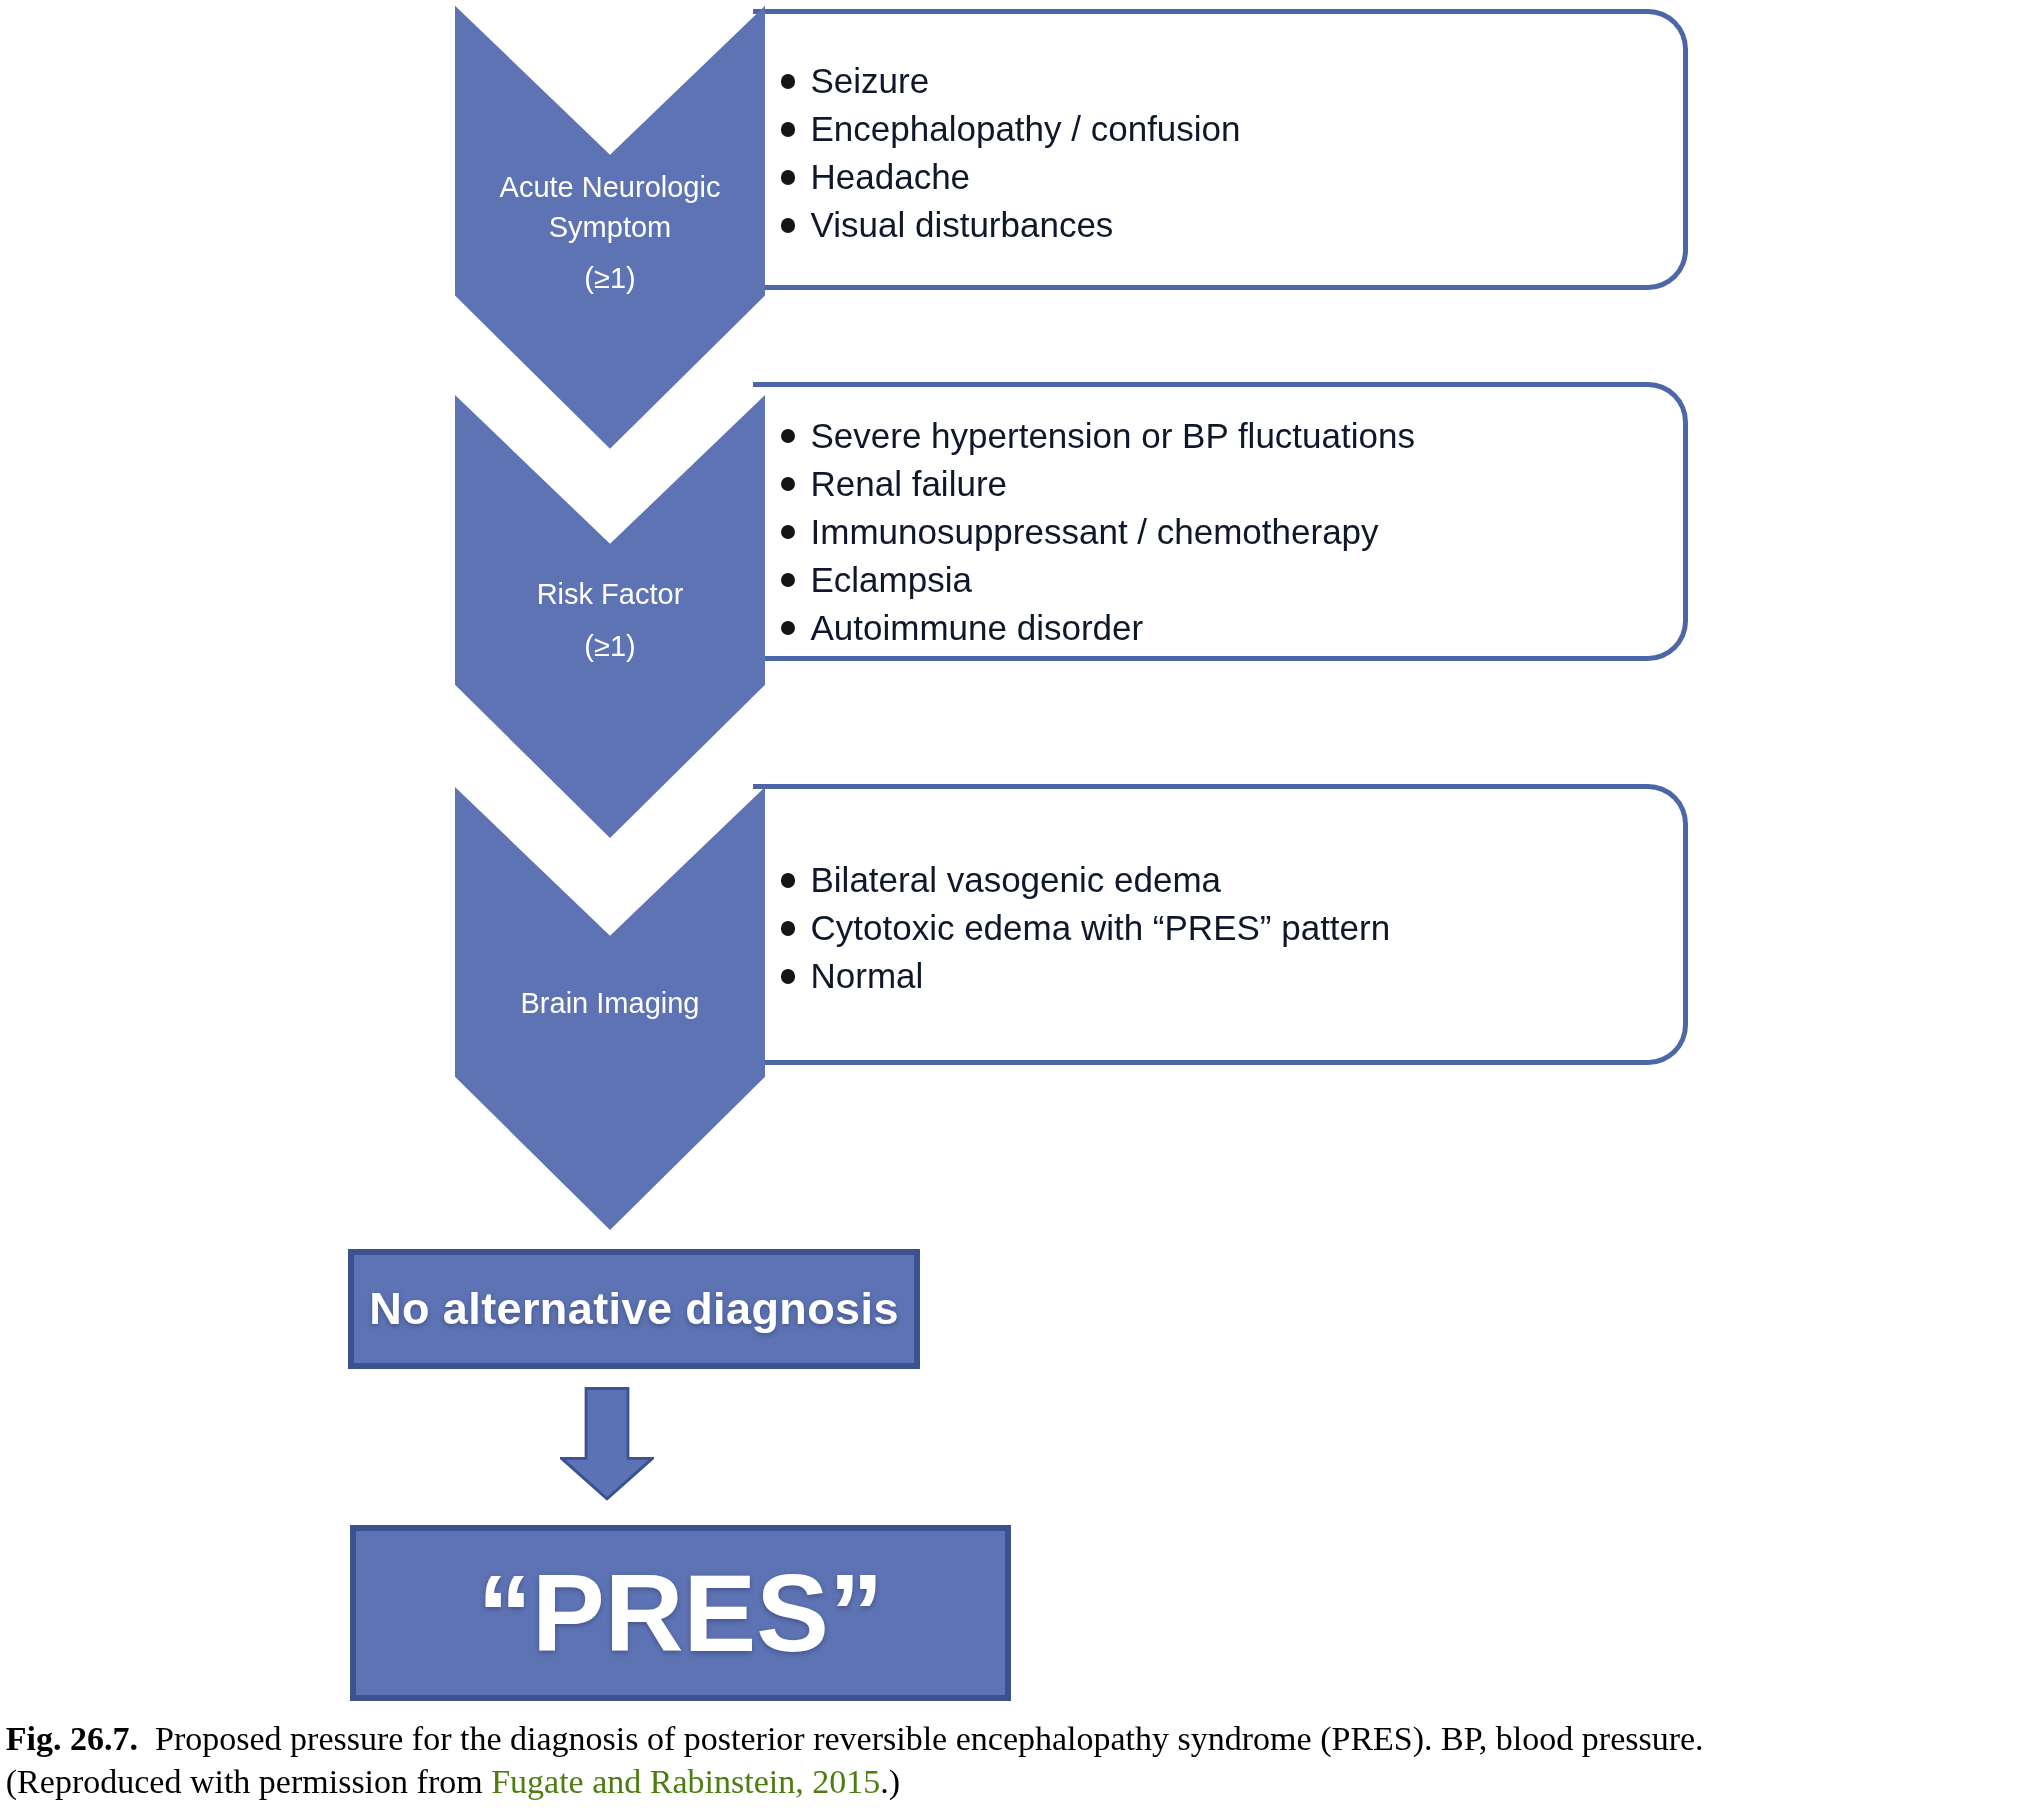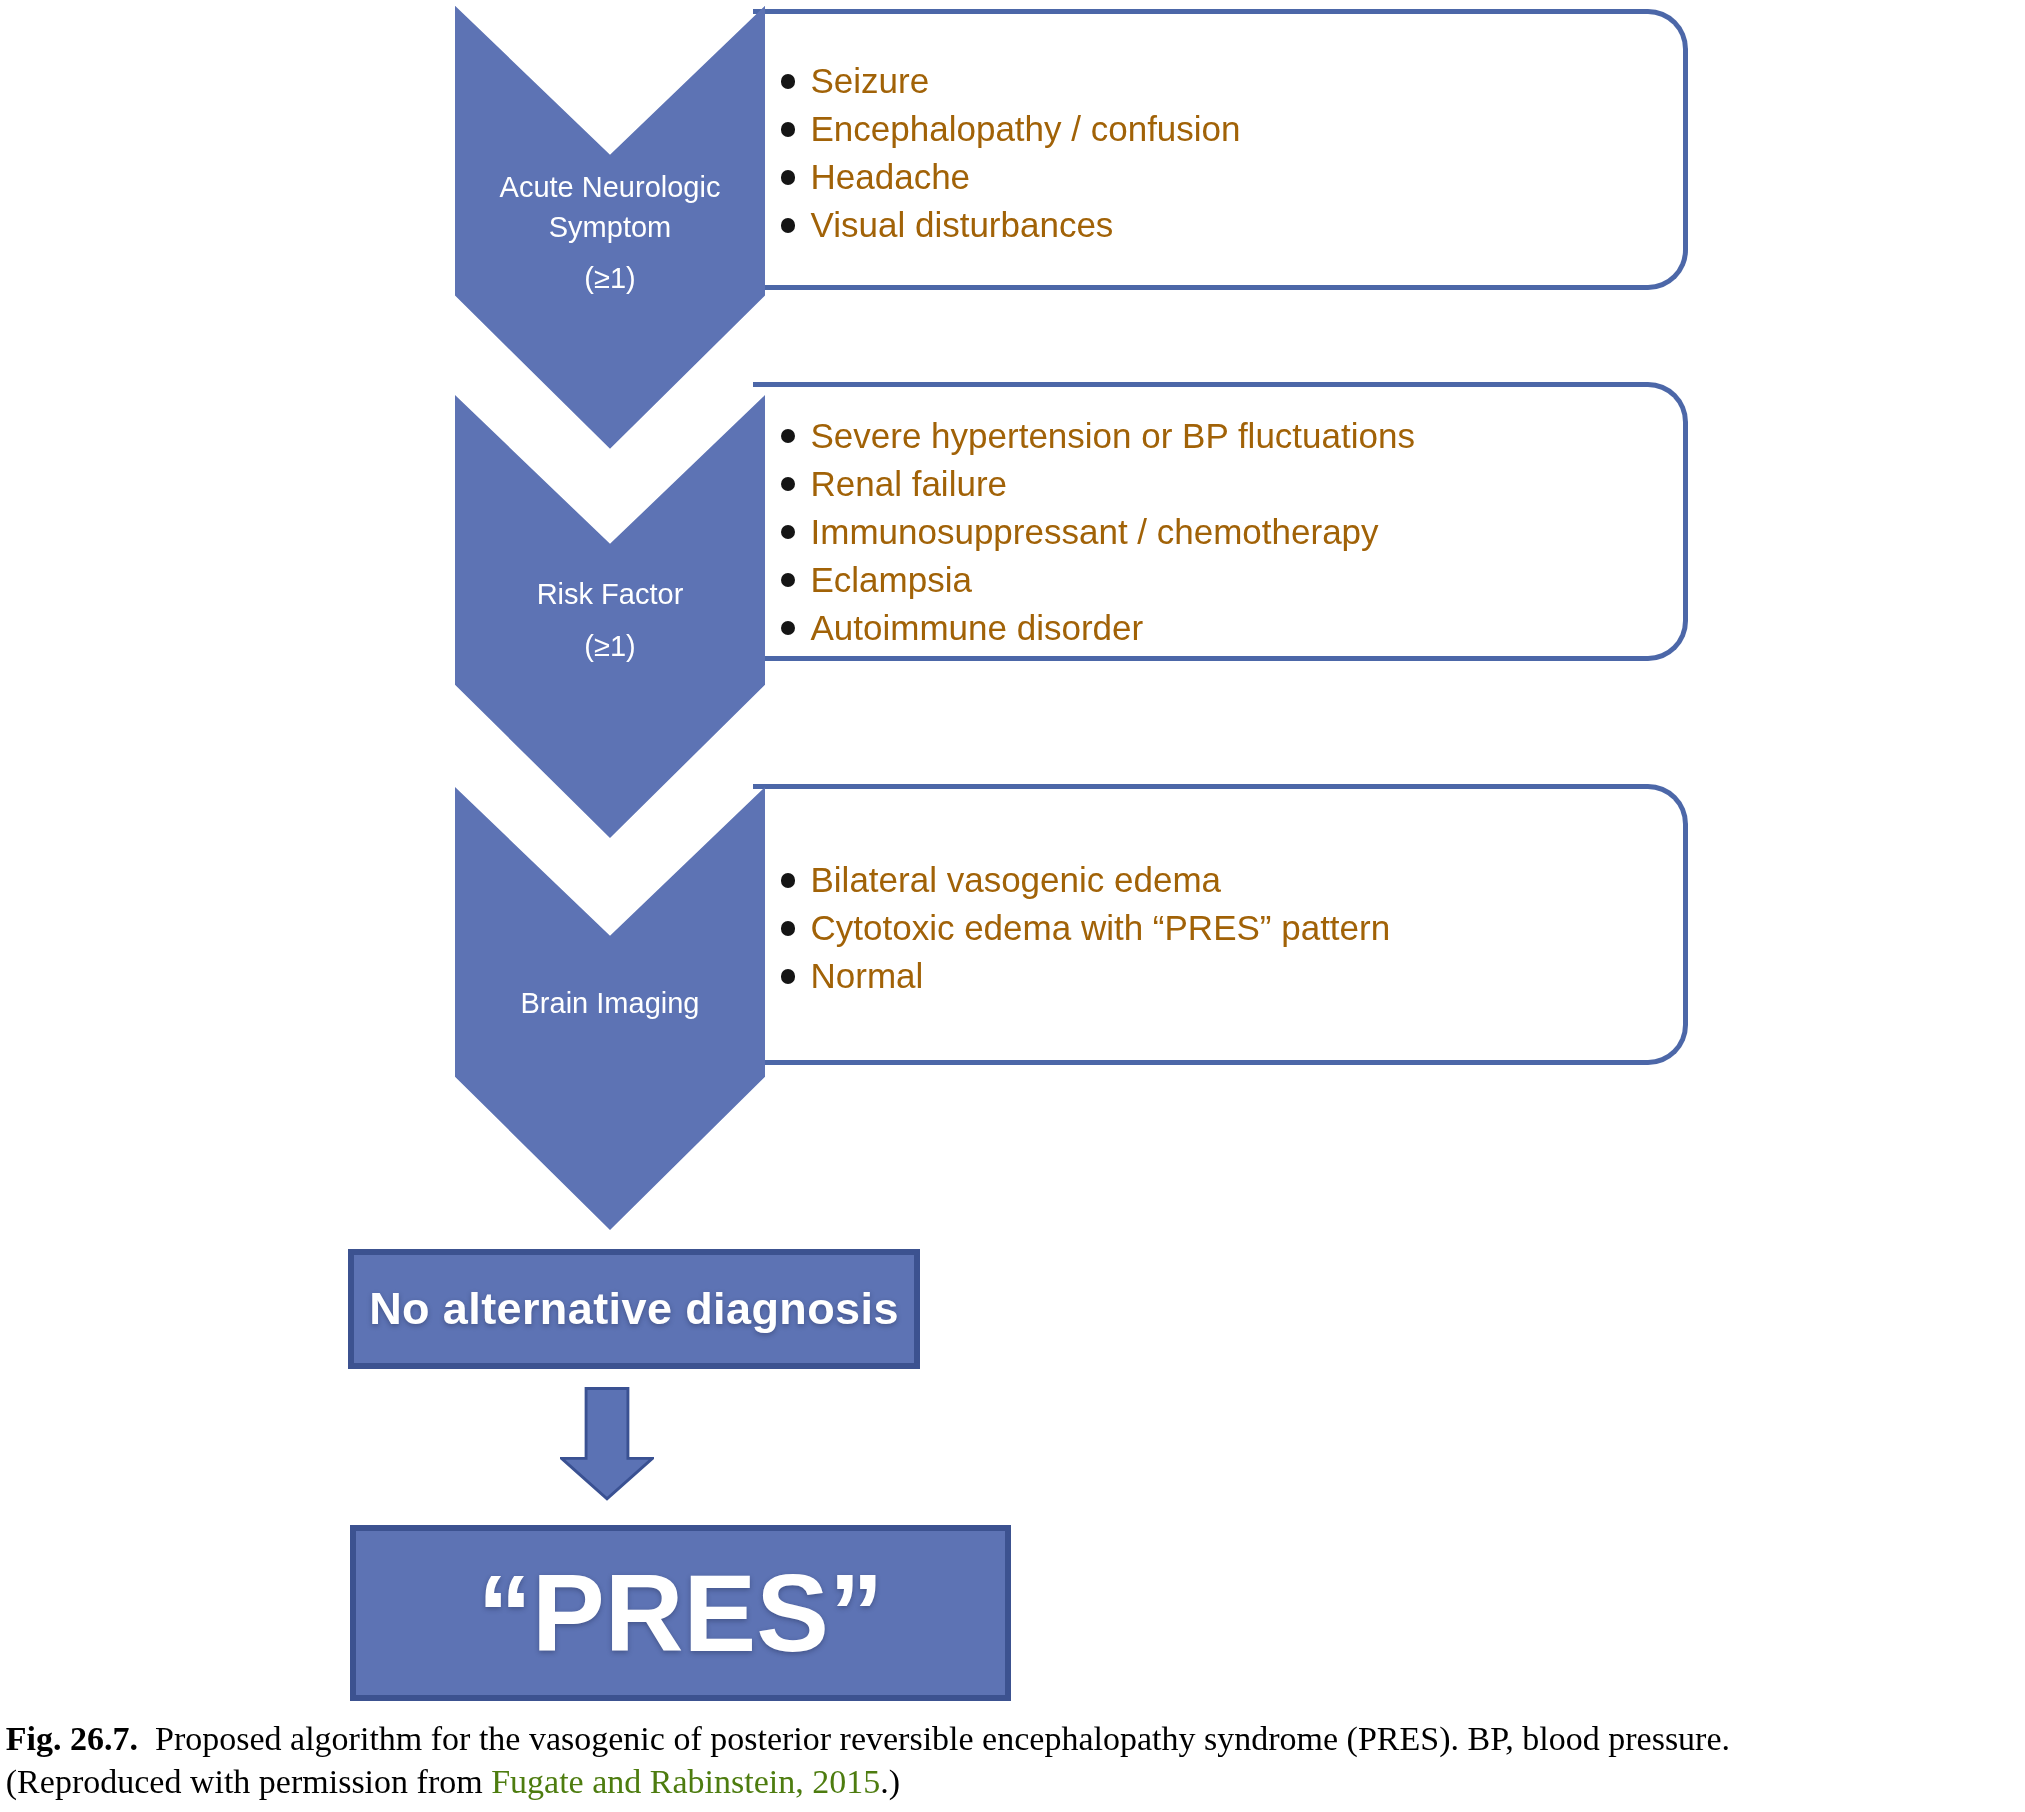--- a/index.html
+++ b/index.html
@@ -28,21 +28,21 @@
   .callout{
     position:absolute;left:753px;width:935px;z-index:1;
     background:#ffffff;border:5px solid #4c67a8;border-left:none;
     border-radius:0 40px 40px 0;box-sizing:border-box;
   }
   .box1{top:8.7px;height:281px;}
   .box2{top:382px;height:279px;}
   .box3{top:784px;height:281px;}
   .callout ul{
     list-style:none;margin:0;padding:0 14.5px 0 27.5px;
-    font-size:35px;line-height:48px;color:#a16207;
+    font-size:35px;line-height:48px;color:#0f172a;
   }
   .box1 ul{padding-top:43px;}
   .box2 ul{padding-top:24.6px;}
   .box3 ul{padding-top:67px;}
   .callout li{position:relative;padding-left:30px;}
   .callout li::before{
     content:"";position:absolute;left:0;top:17.4px;width:14.5px;height:14.5px;
     border-radius:50%;background:#151515;
   }
   
@@ -124,18 +124,18 @@
 
   <svg class="down-arrow" width="94" height="114" viewBox="0 0 130 158">
     <polygon points="36,2 94,2 94,99 128,99 65,155 2,99 36,99" fill="#5b72b4" stroke="#3a5192" stroke-width="4" stroke-linejoin="miter"></polygon>
   </svg>
 
   <div class="solid-box pres">
     <span>“PRES”</span>
   </div>
 
   <div class="caption">
-    <div><span class="fig-label">Fig. 26.7.</span>&nbsp; <span>Proposed algorithm for the vasogenic of posterior reversible encephalopathy syndrome (PRES). BP, blood pressure.</span></div>
+    <div><span class="fig-label">Fig. 26.7.</span>&nbsp; <span>Proposed pressure for the diagnosis of posterior reversible encephalopathy syndrome (PRES). BP, blood pressure.</span></div>
     <div><span>(Reproduced with permission from </span><a>Fugate and Rabinstein, 2015</a><span>.)</span></div>
   </div>
 
 </div>
 
 
 </body></html>

